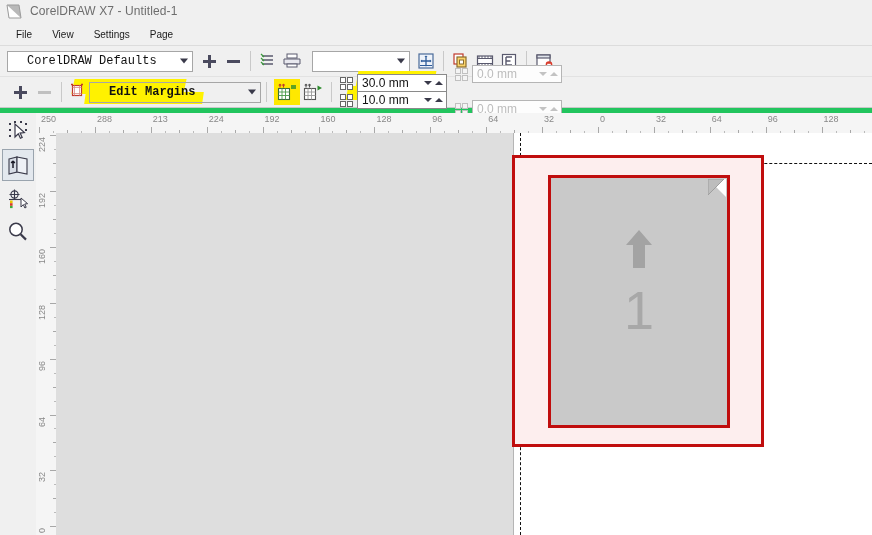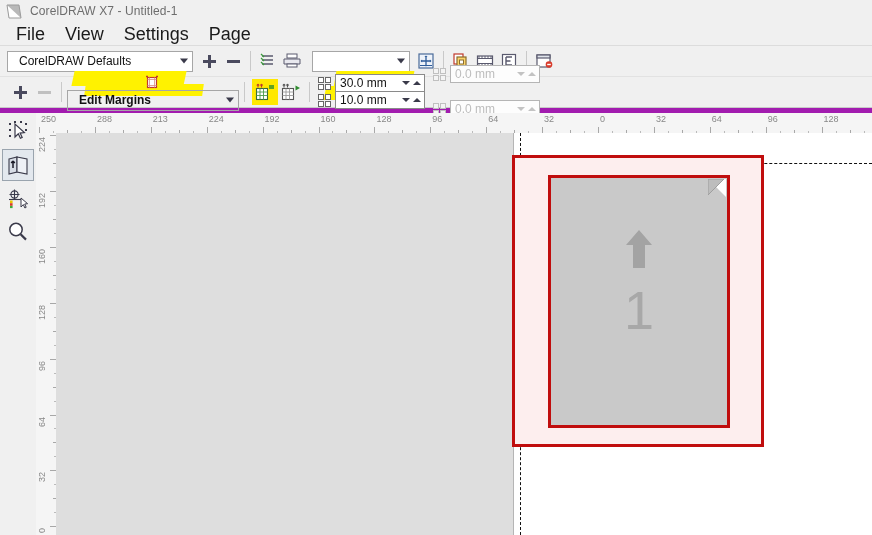--- a/index.html
+++ b/index.html
@@ -7,56 +7,56 @@
     background: #ffffff;
   }
   body {
     width: 872px; height: 535px;
     font-family: "Liberation Sans", sans-serif;
     font-size: 12px;
     color: #2b2b2b;
     overflow: hidden;
     position: relative;
   }
-  .app { width: 872px; height: 535px; position: relative; background: #a21caf; }
+  .app { width: 872px; height: 535px; position: relative; background: #22c55e; }
 
   
   .titlebar {
     height: 22px; background: #f0f0f0;
     display: flex; align-items: center; padding-left: 6px;
     border-bottom: 1px solid #f0f0f0;
   }
   .corel-logo { width: 16px; height: 15px; margin-right: 8px; flex: none; }
   .title-text { font-size: 12px; color: #6d6d6d; letter-spacing: .1px; }
 
   
   .menubar {
     height: 22px; background: #f0f0f0;
     display: flex; align-items: center; padding-left: 6px;
     border-bottom: 1px solid #dcdcdc;
   }
   .menu-item {
-    padding: 3px 10px; font-size: 18px; color: #1a1a1a; cursor: default;
+    padding: 3px 10px; font-size: 10px; color: #1a1a1a; cursor: default;
   }
 
   
   .toolbar {
     height: 30px; background: #f0f0f0;
     display: flex; align-items: center; padding-left: 4px;
     border-bottom: 1px solid #e2e2e2;
     position: relative;
   }
   .toolbar2 { border-bottom: 1px solid #c8c8c8; }
 
   .combo {
     height: 19px; background: #ffffff; border: 1px solid #a6a6a6;
     display: flex; align-items: center; position: relative;
     font-size: 12px; color: #111;
   }
-  .combo .cval { padding-left: 11px; white-space: nowrap; overflow: hidden; }
+  .combo .cval { padding-left: 19px; white-space: nowrap; overflow: hidden; font-family: Liberation Mono, monospace; }
   .combo .carrow {
     position: absolute; right: 4px; top: 50%; transform: translateY(-50%);
     width: 0; height: 0; border-left: 4px solid transparent;
     border-right: 4px solid transparent; border-top: 5px solid #3a3a4a;
   }
   .combo-defaults { width: 184px; margin-left: 3px; }
   .combo-pagetype { width: 184px; margin-left: 3px; }
   .combo-empty { width: 96px; margin-left: 8px; }
   .combo-margins { width: 170px; margin-left: 0px; border-left: 0; }
 
@@ -303,21 +303,21 @@
     </div>
     <div class="tb-btn">
       <span class="minus dim"></span>
     </div>
 
     <div class="sep"></div>
 
     <div style="position:relative;display:flex;align-items:center;">
       <span class="hl" style="left:6px;top:-3px;width:112px;height:15px;transform:skewX(-12deg);"></span>
       <span class="hl" style="left:18px;top:10px;width:118px;height:12px;transform:skewX(-8deg);"></span>
-      <div style="position:relative;z-index:2;display:flex;align-items:center;flex-direction:column;">
+      <div style="position:relative;z-index:2;display:flex;align-items:flex-start;">
         <svg width="16" height="16" viewBox="0 0 16 16" style="margin:0 4px 0 2px;">
           <rect x="3.5" y="3.5" width="9" height="10" fill="#ffffff" stroke="#c0392b" stroke-width="1.2"></rect>
           <path d="M5.5 3.5v10M10.5 3.5v10M3.5 5.5h9M3.5 11.5h9" stroke="#d98b84" stroke-width=".8"></path>
           <path d="M2 2.5h2M3 1.5v2M12 2.5h2M13 1.5v2" stroke="#c0392b" stroke-width="1"></path>
         </svg>
         <div class="combo combo-margins" style="border:1px solid #a6a6a6;background:transparent;">
           <span class="cval" style="font-weight:bold;">Edit Margins</span>
           <span class="carrow"></span>
         </div>
       </div>

